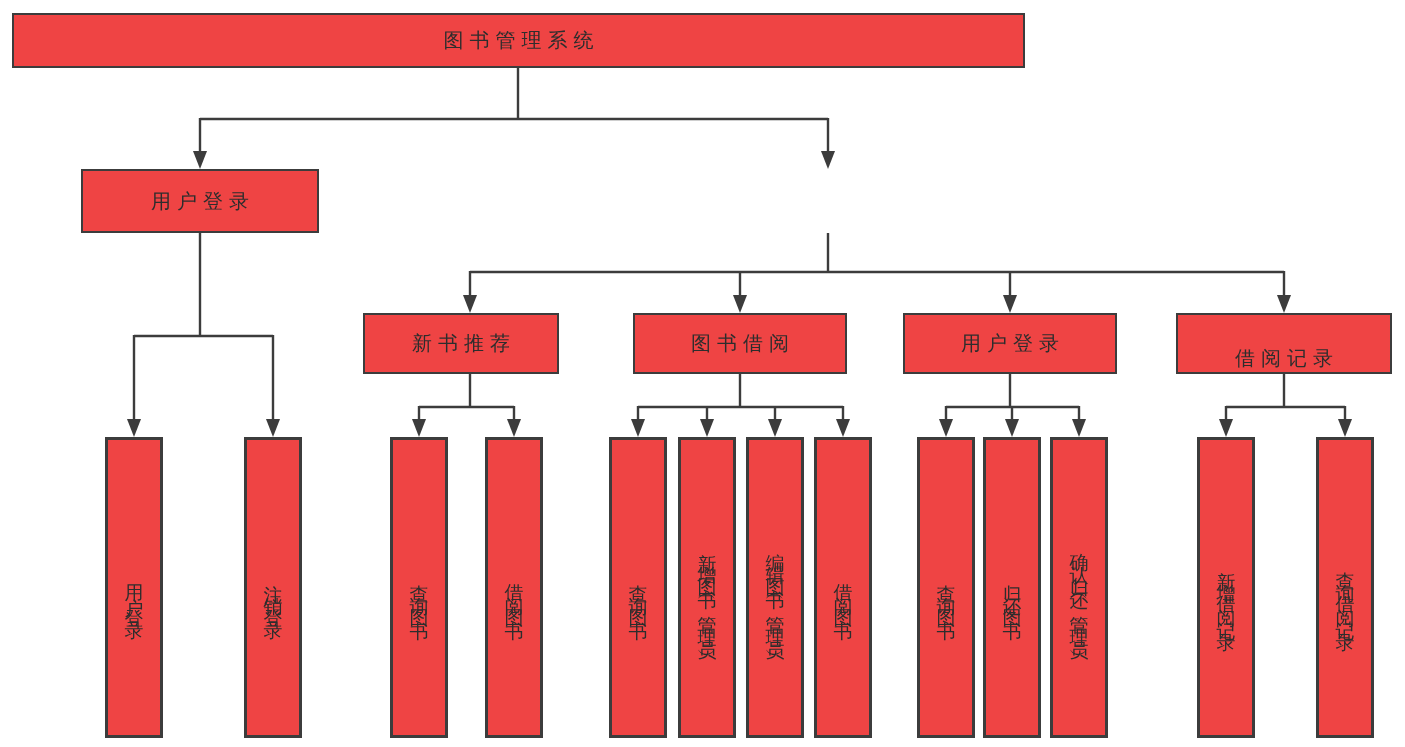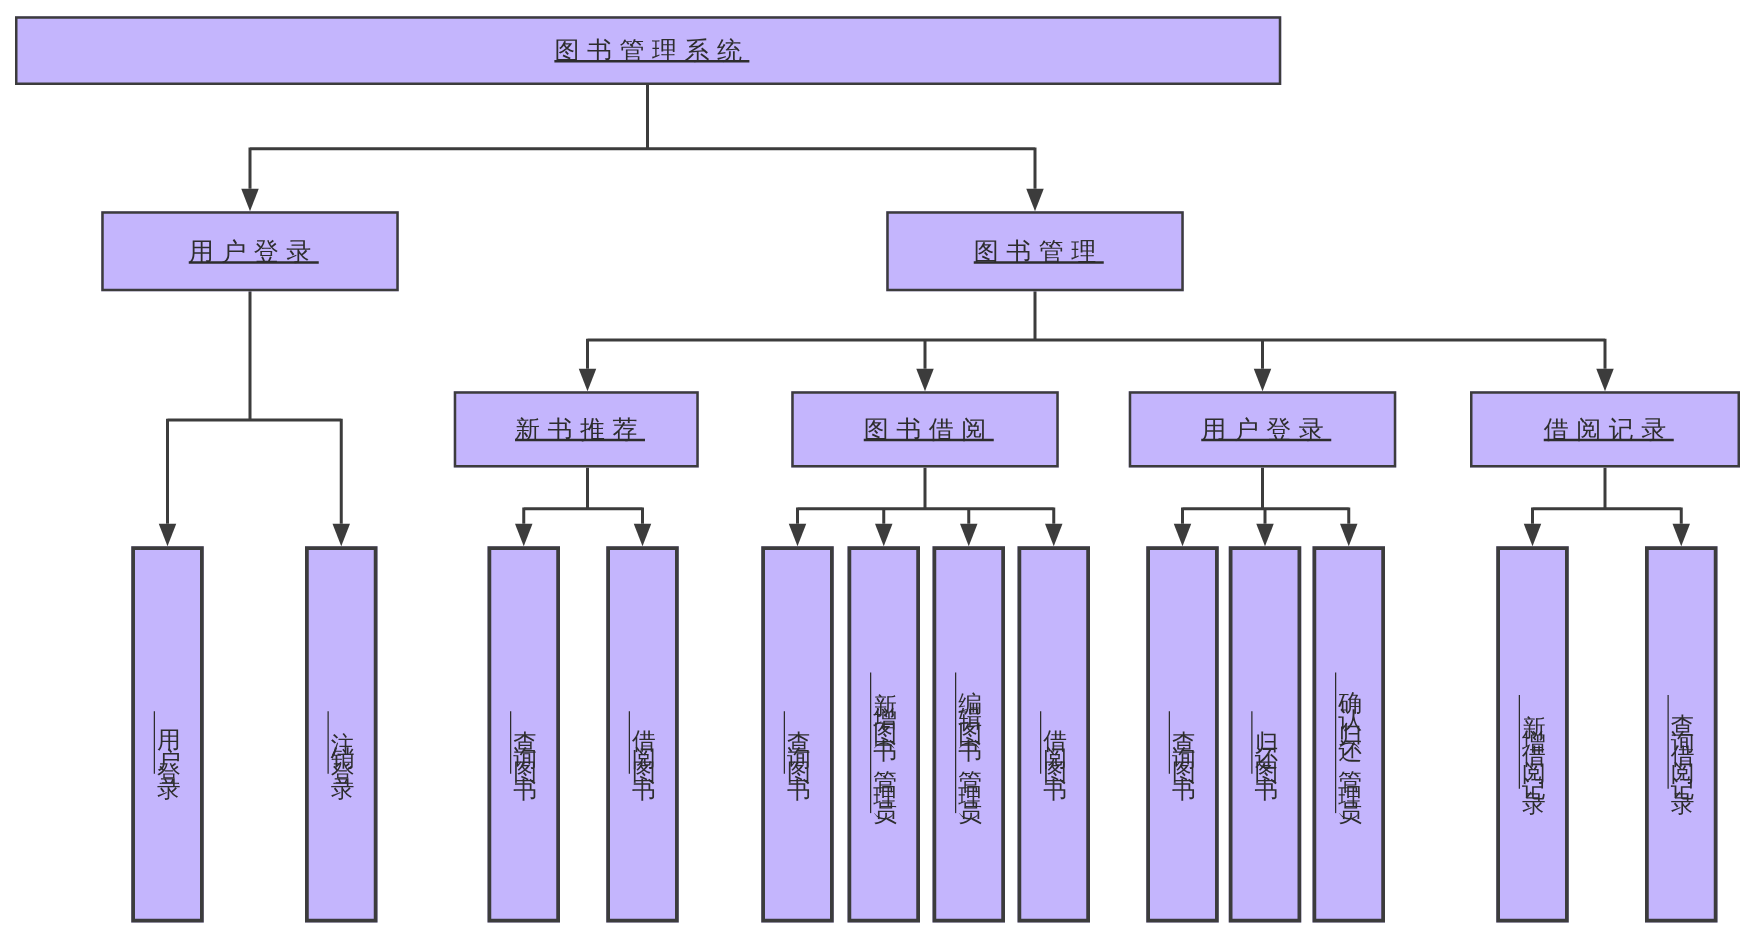--- a/index.html
+++ b/index.html
@@ -24,24 +24,23 @@
     stroke:var(--line,#3c3c3c);
     stroke-width:2.4;
   }
   svg.connectors .arrowhead{
     fill:var(--line,#3c3c3c);
     stroke:none;
   }
   .box{
     position:absolute;
     box-sizing:border-box;
-    background:#c4b5fd;
+    background:#ef4444;
     border:2.5px solid var(--line,#3c3c3c);
     color:var(--text,#2d2d2d);
-    text-decoration:underline;
   }
   .hbox{
     display:flex;
     align-items:center;
     justify-content:center;
     font-size:20px;
   }
   .hbox .hlabel{
     letter-spacing:6px;
     margin-right:-6px;
@@ -114,34 +113,31 @@
     <use class="arrowhead" href="#arw" transform="translate(1345,437)"></use>
   </svg>
 
   <div class="box hbox" style="left:12px;top:13px;width:1013px;height:55px;">
     <span class="hlabel">图书管理系统</span>
   </div>
 
   <div class="box hbox" style="left:81px;top:169px;width:238px;height:64px;">
     <span class="hlabel">用户登录</span>
   </div>
-  <div class="box hbox" style="left:709px;top:169px;width:238px;height:64px;">
-    <span class="hlabel">图书管理</span>
-  </div>
 
   <div class="box hbox" style="left:363px;top:313px;width:196px;height:61px;">
     <span class="hlabel">新书推荐</span>
   </div>
   <div class="box hbox" style="left:633px;top:313px;width:214px;height:61px;">
     <span class="hlabel">图书借阅</span>
   </div>
   <div class="box hbox" style="left:903px;top:313px;width:214px;height:61px;">
     <span class="hlabel">用户登录</span>
   </div>
-  <div class="box hbox" style="left:1176px;top:313px;width:216px;height:61px;">
+  <div class="box hbox" style="left:1176px;top:313px;width:216px;height:61px;align-items:flex-end;">
     <span class="hlabel">借阅记录</span>
   </div>
 
   <div class="box vbox" style="left:105px;top:437px;width:58px;height:301px;">
     <span class="vlabel">用户登录</span>
   </div>
   <div class="box vbox" style="left:244px;top:437px;width:58px;height:301px;">
     <span class="vlabel">注销登录</span>
   </div>
 

